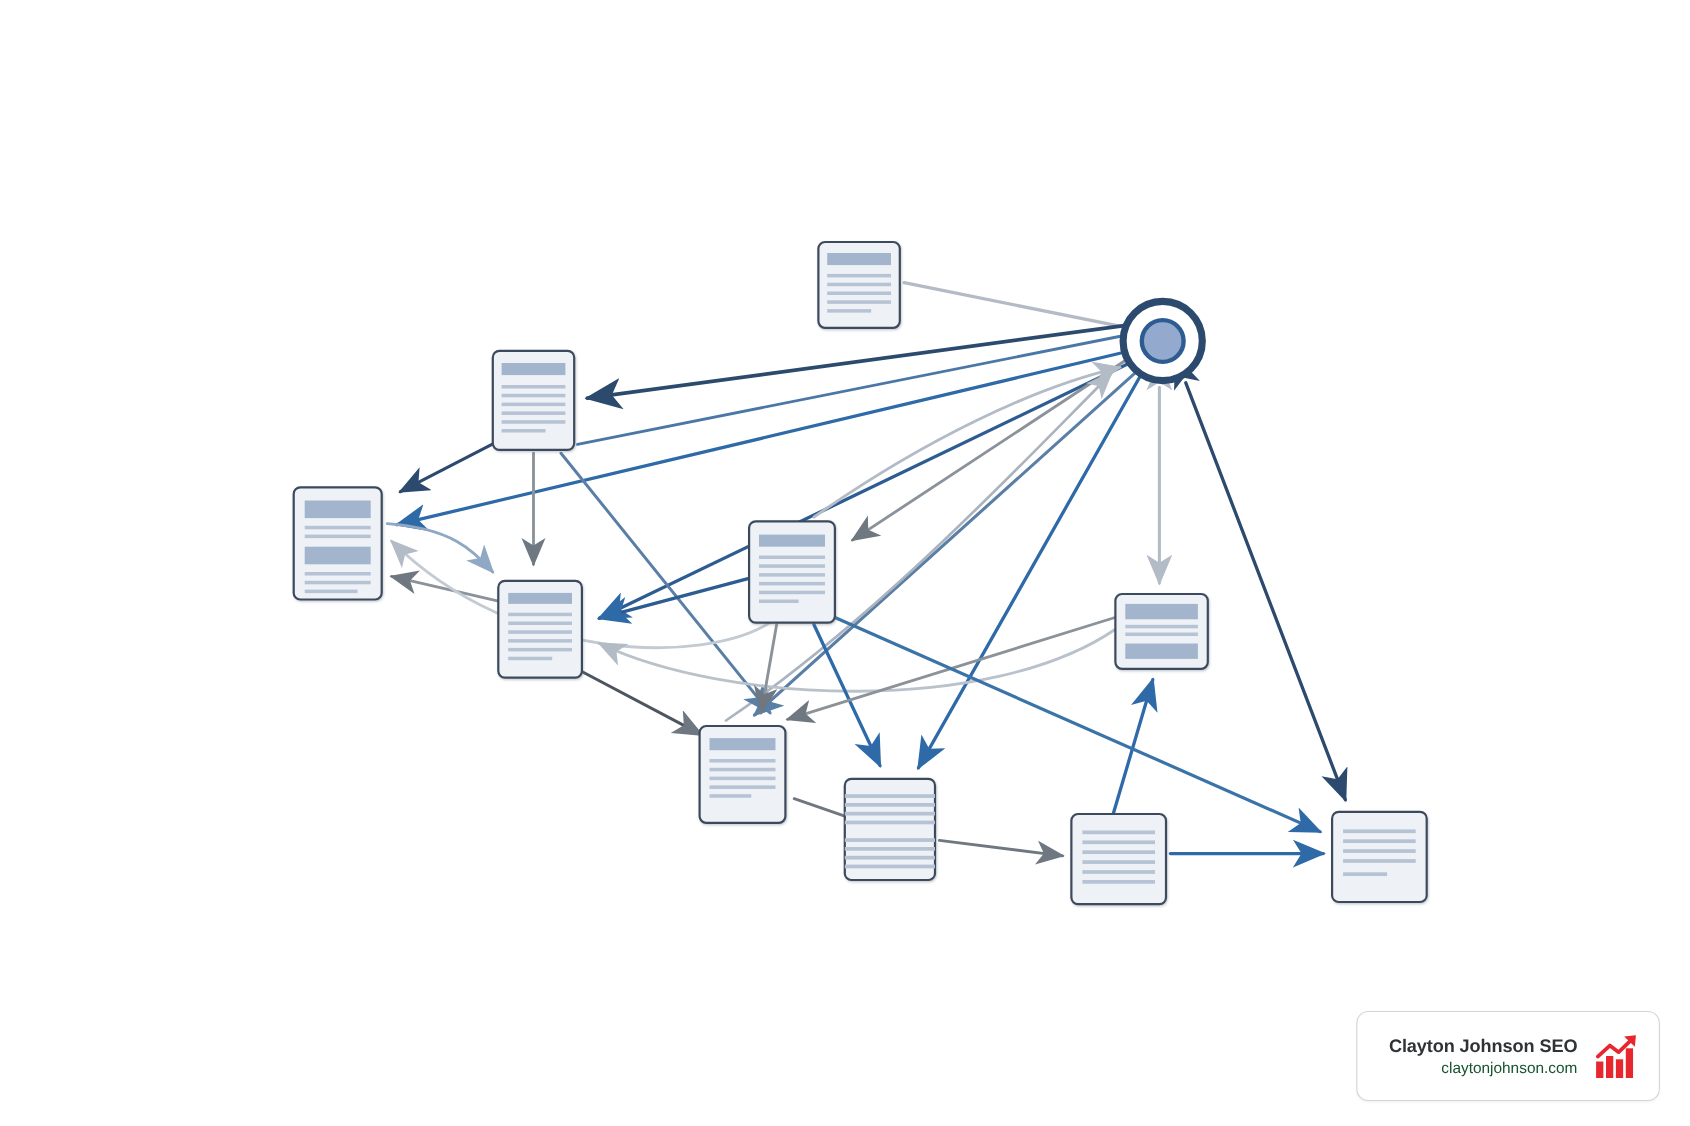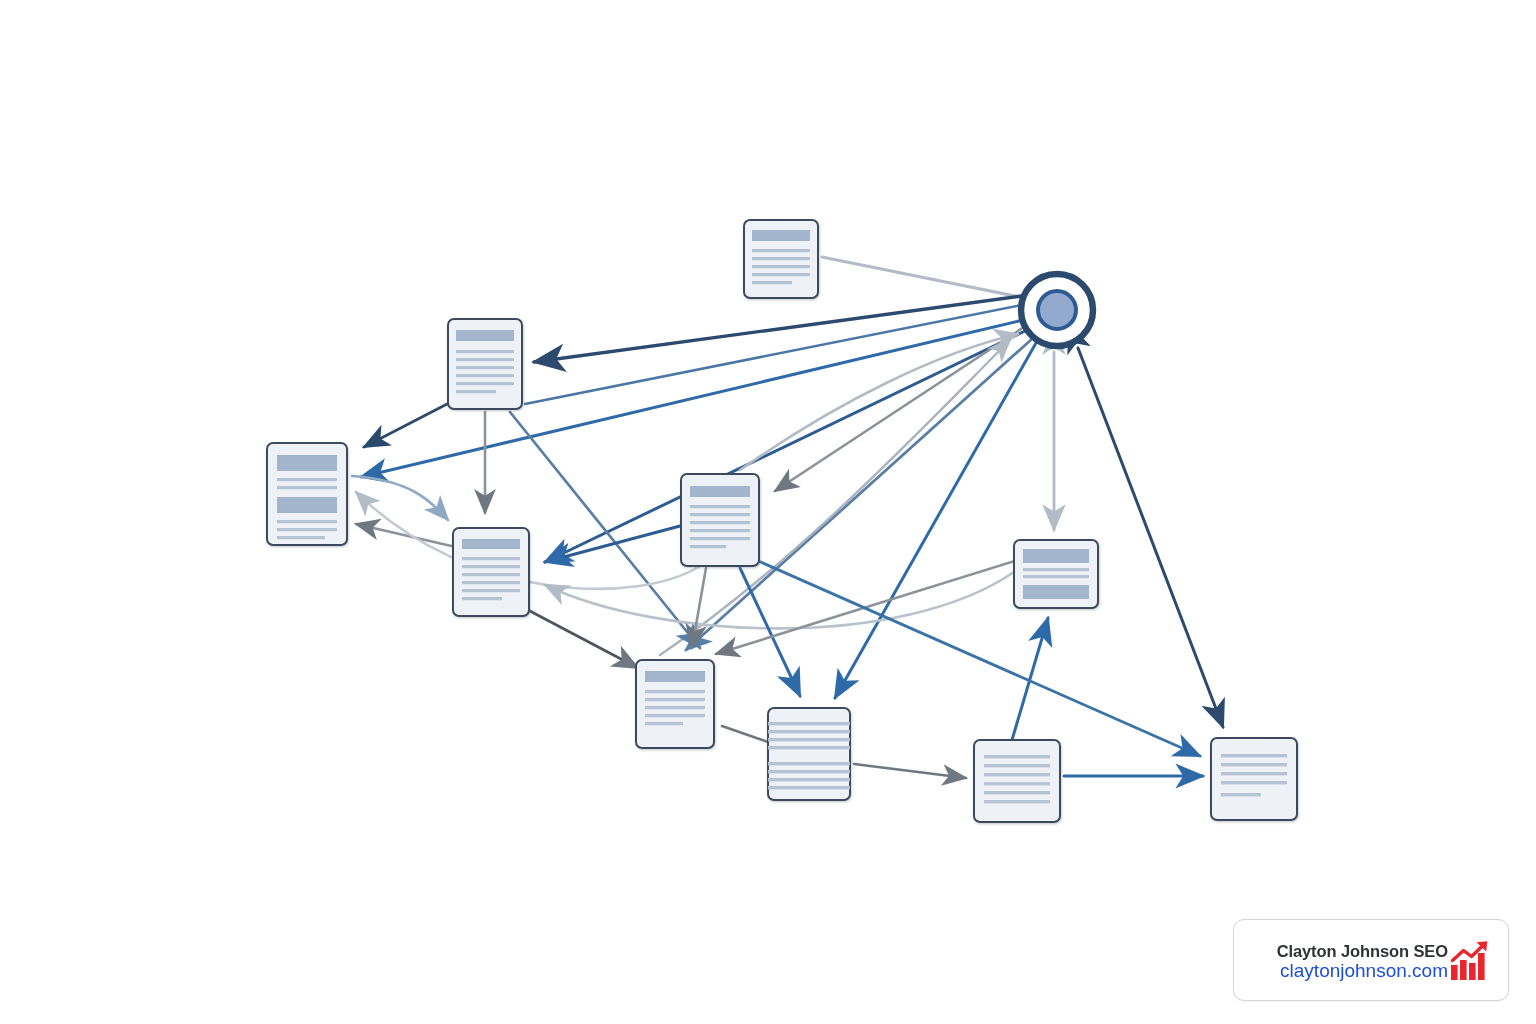--- a/index.html
+++ b/index.html
@@ -43,33 +43,33 @@
     align-items: center;
     justify-content: flex-end;
     padding: 0 16px 0 14px;
     box-shadow: 0 1px 2px rgba(0,0,0,0.04);
   }
   .logo-text {
     display: flex;
     flex-direction: column;
     align-items: flex-end;
     justify-content: center;
-    margin-right: 2px;
+    margin-right: 16px;
   }
   .logo-title {
     font-size: 16.5px;
     font-weight: bold;
     color: #303336;
     letter-spacing: -0.1px;
     line-height: 20px;
     white-space: nowrap;
   }
   .logo-url {
-    font-size: 19px;
-    color: #1d4ed8;
+    font-size: 14px;
+    color: #14532d;
     line-height: 19px;
     white-space: nowrap;
   }
   .logo-mark {
     width: 42px;
     height: 42px;
     flex: 0 0 42px;
     display: block;
   }
 </style>

